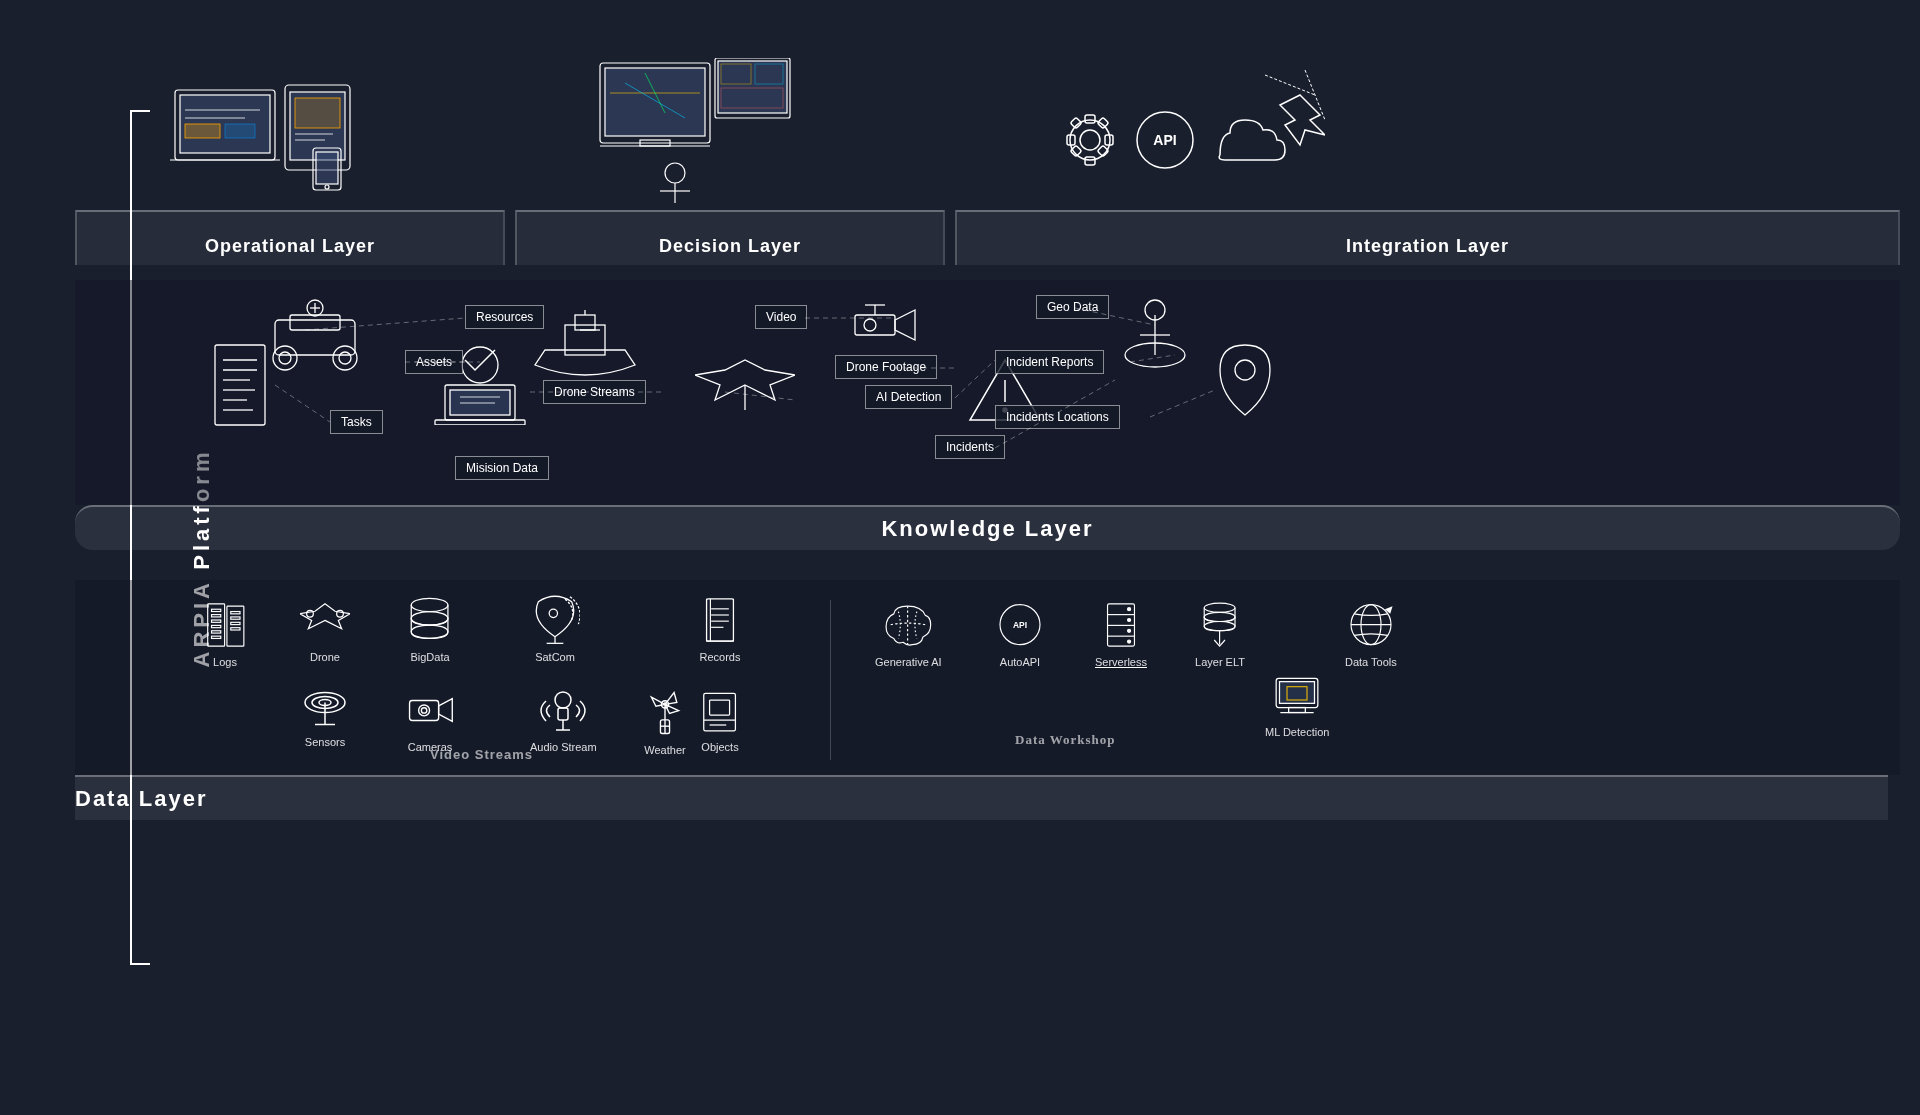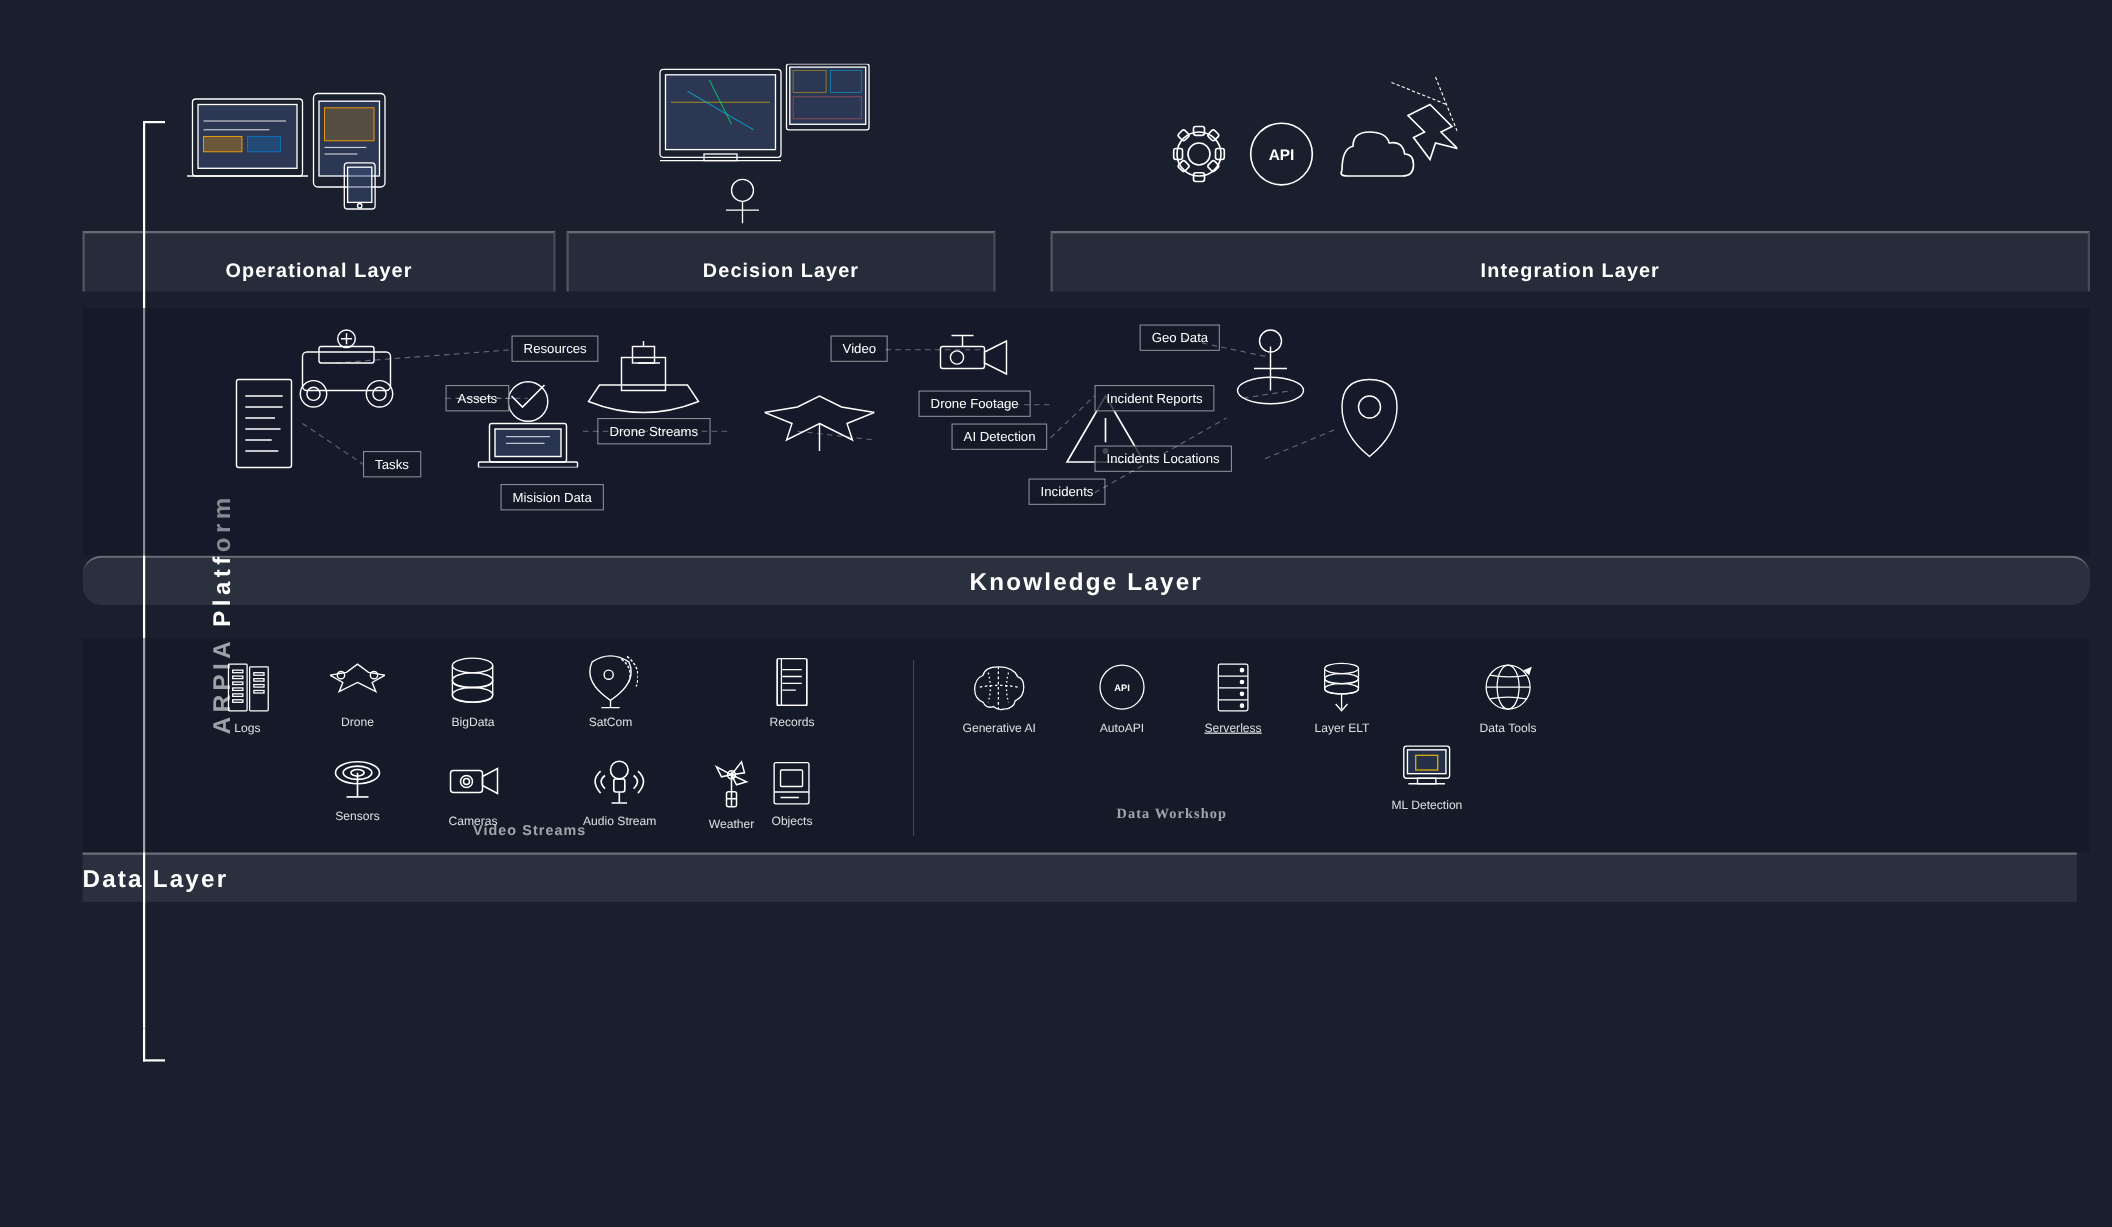--- a/index.html
+++ b/index.html
@@ -103,21 +103,21 @@
       justify-content: center;
     }
 
     .layer-block.operational {
       left: 0;
       width: 430px;
     }
 
     .layer-block.decision {
       left: 440px;
-      width: 390px;
+      width: 430px;
     }
 
     .layer-block.integration {
       left: 880px;
       right: 0;
     }
 
     .layer-label {
       font-size: 18px;
       font-weight: 700;
@@ -427,21 +427,21 @@
       <line x1="40" y1="70" x2="40" y2="30"></line>
       <circle cx="40" cy="25" r="10"></circle>
       <line x1="25" y1="50" x2="55" y2="50"></line>
     </svg>
 
     <div class="info-box" style="top:25px; left:390px;">Resources</div>
     <div class="info-box" style="top:70px; left:330px;">Assets</div>
     <div class="info-box" style="top:130px; left:255px;">Tasks</div>
     <div class="info-box" style="top:25px; left:680px;">Video</div>
     <div class="info-box" style="top:100px; left:468px;">Drone Streams</div>
-    <div class="info-box" style="top:160px; left:380px;text-align:right;">Misision Data</div>
+    <div class="info-box" style="top:176px; left:380px;text-align:right;">Misision Data</div>
     <div class="info-box" style="top:75px; left:760px;">Drone Footage</div>
     <div class="info-box" style="top:105px; left:790px;">AI Detection</div>
     <div class="info-box" style="top:155px; left:860px;">Incidents</div>
     <div class="info-box" style="top:15px; left:920px;margin-left:41px;">Geo Data</div>
     <div class="info-box" style="top:70px; left:920px;">Incident Reports</div>
     <div class="info-box" style="top:125px; left:920px;">Incidents Locations</div>
 
     <svg style="position:absolute; top:0; left:0; width:100%; height:100%; pointer-events:none;">
       <defs>
         <style>.conn-line { stroke: rgba(255,255,255,0.35); stroke-width: 1; stroke-dasharray: 5,4; fill: none; }</style>

